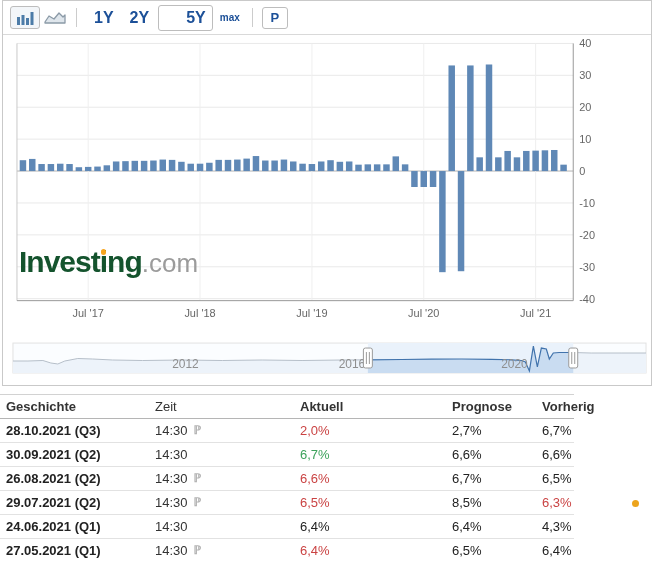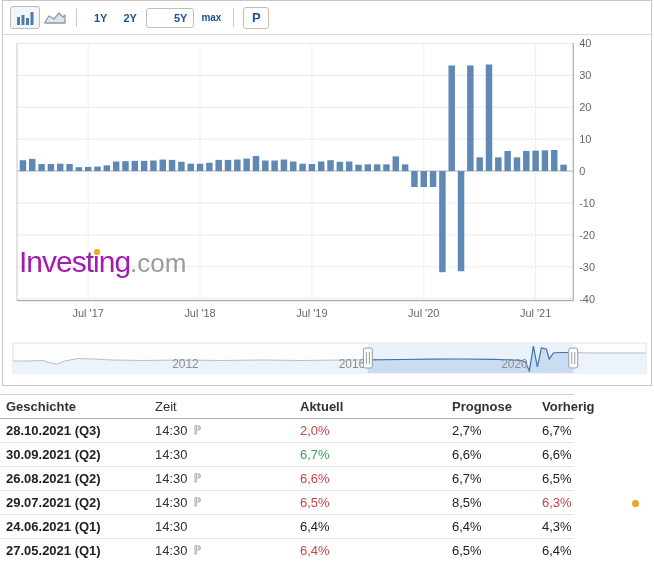--- a/index.html
+++ b/index.html
@@ -6,34 +6,34 @@
   body{width:654px;height:562px;overflow:hidden;font-family:"Liberation Sans",sans-serif;-webkit-font-smoothing:antialiased;}
 
   
   .widget{position:relative;margin-left:2px;width:648px;border:1px solid #c9c9c9;background:#fff;}
   .toolbar{display:flex;align-items:center;height:33px;border-bottom:1px solid #d9d9d9;padding-left:7px;}
   .icon-btn{width:30px;height:23px;display:flex;align-items:center;justify-content:center;
             border:1px solid transparent;border-radius:3px;background:transparent;padding:0;cursor:pointer;}
   .icon-btn.boxed{border-color:#bdbdbd;background:#f3f6f9;}
   .divider{width:1px;height:19px;background:#ccc;margin:0 9px 0 6px;}
   .range-group{display:flex;align-items:center;}
-  .range-btn{font-size:11px;font-weight:bold;color:#1c5098;padding:3px 6px;margin:0 1px;
+  .range-btn{font-size:16px;font-weight:bold;color:#1c5098;padding:3px 6px;margin:0 1px;
              border:1px solid transparent;border-radius:3px;background:transparent;cursor:pointer;
              font-family:"Liberation Sans",sans-serif;}
   .range-btn.selected{border-color:#bdbdbd;background:#fff;padding-left:27px;}
   .range-btn.small{font-size:10px;padding:3px 4px;text-align:center;}
   .p-btn{min-width:26px;height:22px;border:1px solid #bdbdbd;border-radius:3px;background:#fff;
          color:#1c5098;font-weight:bold;font-size:13px;cursor:pointer;font-family:"Liberation Sans",sans-serif;}
 
   .chart-wrap{position:relative;height:302px;}
   #chart-svg{display:block;}
 
   
   .wm{position:absolute;left:16px;top:210px;line-height:34px;white-space:nowrap;pointer-events:none;}
-  .wm-main{font-size:30px;font-weight:normal;color:#a21caf;letter-spacing:-1px;}
+  .wm-main{font-size:30px;font-weight:bold;color:#14532d;letter-spacing:-1px;}
   .wm-i{position:relative;}
   .wm-i::after{content:'';position:absolute;left:1px;top:4px;width:5.5px;height:5.5px;border-radius:50%;background:#f7a51d;}
   .wm-suffix{font-size:26px;color:#9b9b9b;font-weight:normal;letter-spacing:0;}
 
   .nav-wrap{position:relative;height:48px;}
 
   
   .history{margin-top:8px;width:574px;font-size:13px;color:#222;}
   .t-row{display:grid;grid-template-columns:150px 150px 152px 90px 82px 30px;align-items:center;height:23px;
          border-bottom:1px solid #e2e2e2;}

